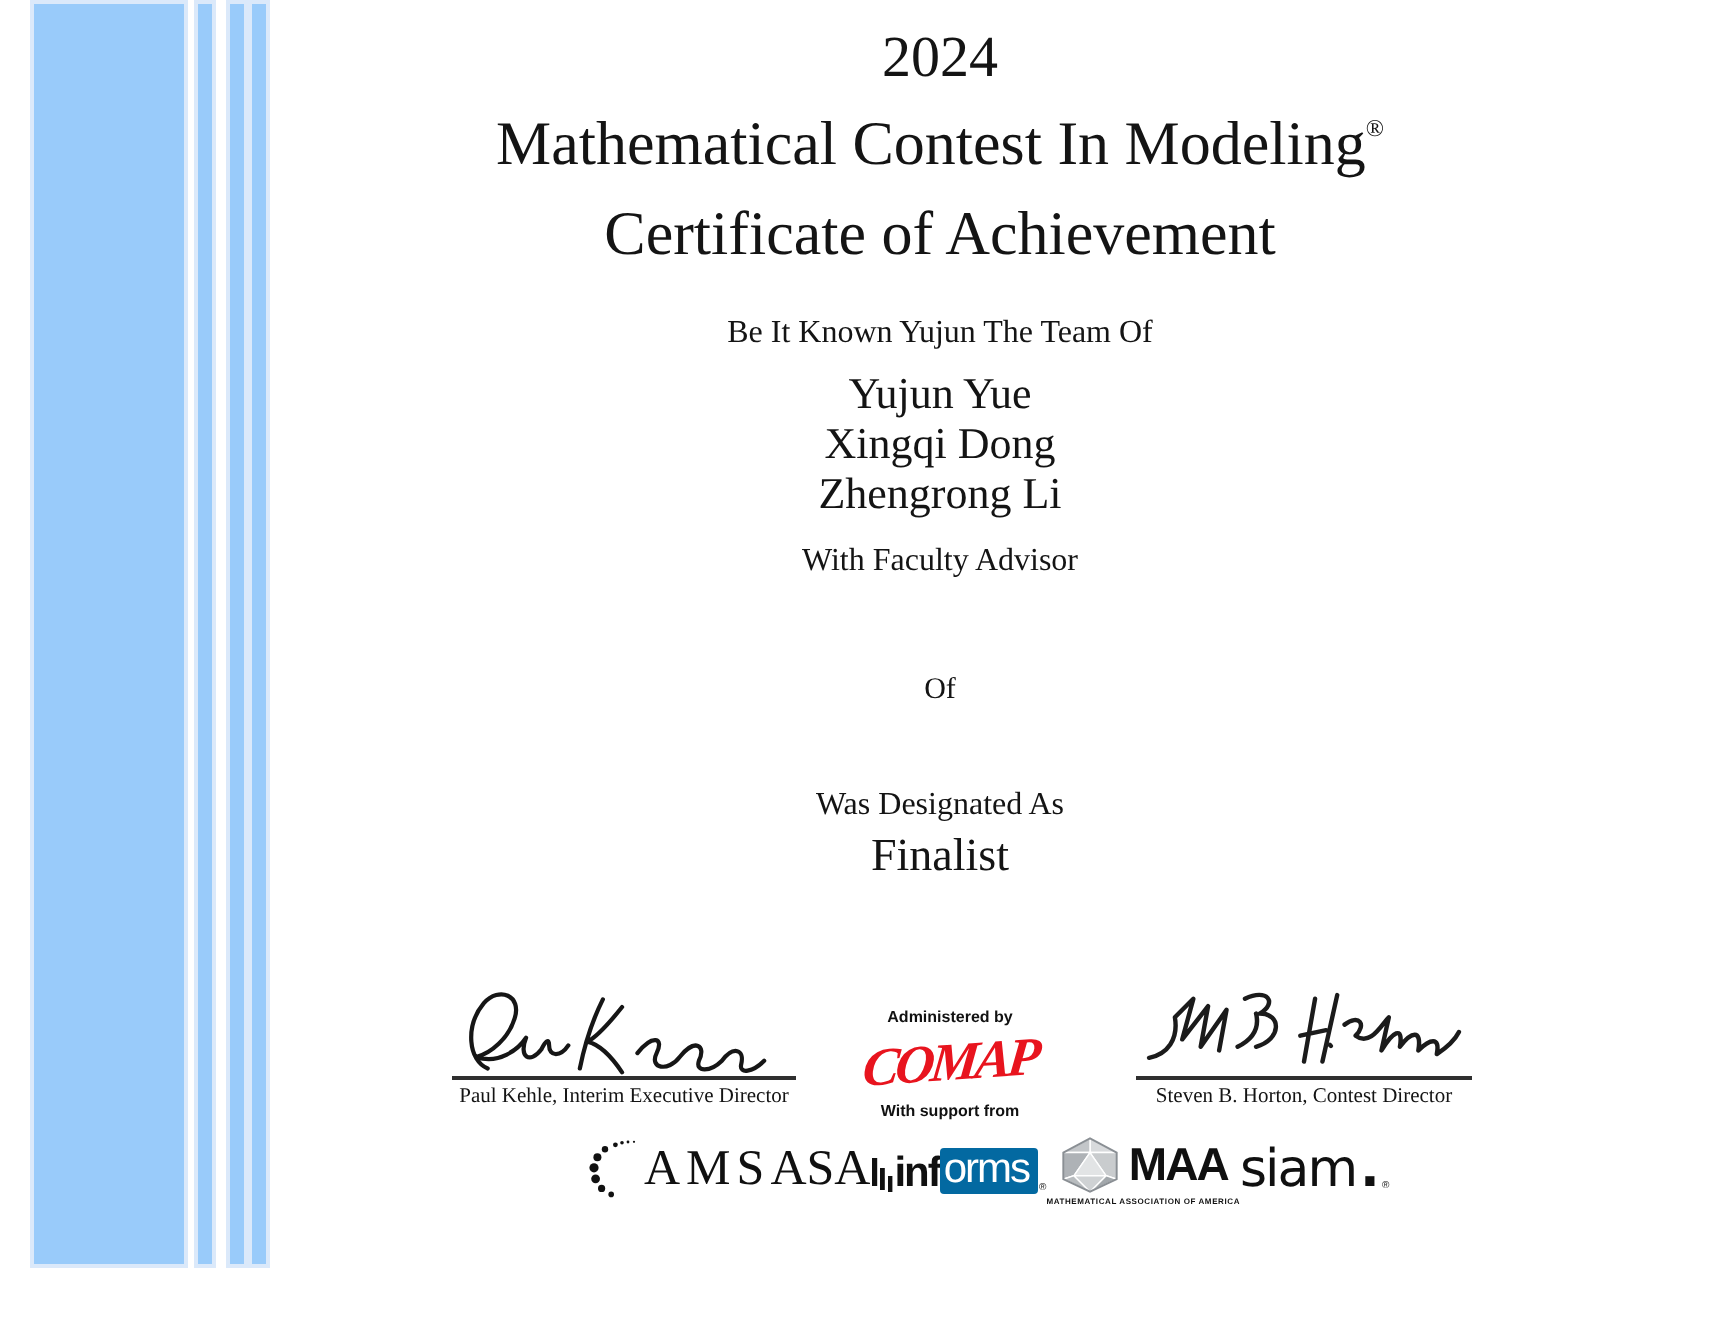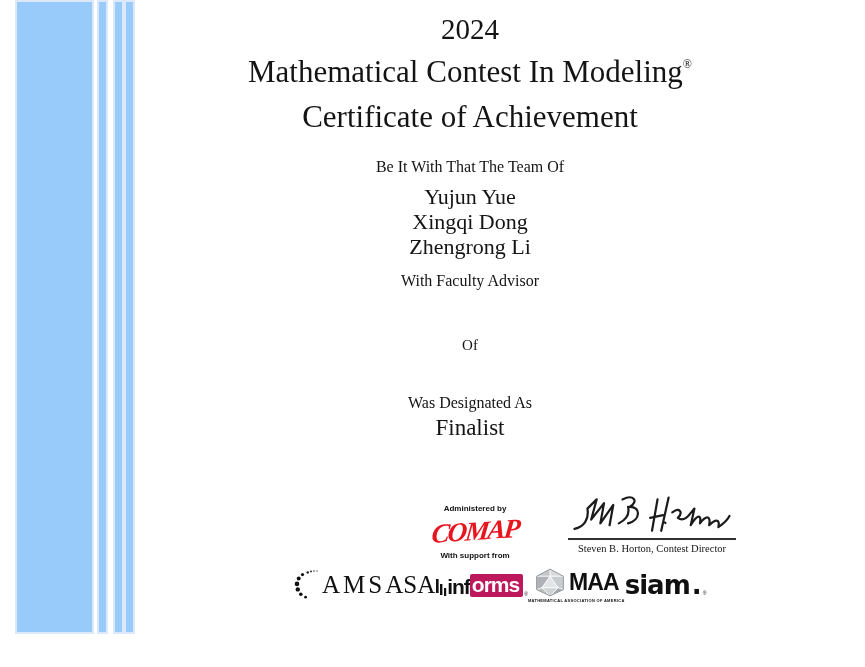--- a/index.html
+++ b/index.html
@@ -47,28 +47,28 @@
   
   .sponsors{position:absolute;left:294px;top:565px;width:382px;height:40px;
             display:flex;align-items:center;justify-content:space-between;
             font-family:"Liberation Sans",sans-serif;color:#101010;}
   .logo{display:flex;align-items:center;}
   .ams-text{font-family:Liberation Serif, serif;font-size:25px;letter-spacing:3px;margin-left:2px;}
   .asa-text{font-family:"Liberation Serif",serif;font-size:25px;font-weight:normal;}
   .asa-bars{margin-left:1px;margin-top:4px;}
   .informs{align-items:flex-end;}
   .informs-pre{font-size:21px;font-weight:bold;letter-spacing:-1px;line-height:20px;}
-  .informs-box{background:#be185d;color:#fff;font-size:21px;font-weight:bold;
+  .informs-box{background:#0369a1;color:#fff;font-size:21px;font-weight:normal;
                letter-spacing:-1px;line-height:20px;padding:1px 4px 2px 2px;border-radius:2px;}
   .informs-reg{font-size:5px;align-self:flex-end;margin-left:1px;}
   .maa{flex-direction:column;align-items:center;}
   .maa-top{display:flex;align-items:center;}
   .maa-text{font-size:23px;font-weight:bold;letter-spacing:-1px;margin-left:3px;}
   .maa-caption{font-size:4px;font-weight:bold;letter-spacing:.3px;white-space:nowrap;margin-top:1px;}
-  .siam-text{font-size:26px;font-weight:bold;letter-spacing:-1px;font-family:"DejaVu Sans",sans-serif;}
+  .siam-text{font-size:26px;font-weight:normal;letter-spacing:-1px;font-family:"DejaVu Sans",sans-serif;}
   .siam-dot{font-size:26px;font-weight:bold;margin-left:2px;font-family:"DejaVu Sans",sans-serif;}
   .siam-reg{font-size:5px;align-self:flex-end;margin:0 0 4px 1px;}
 </style>
 </head>
 <body>
 
 <div class="canvas">
 
   <div class="stripe stripe-main"></div>
   <div class="stripe stripe-1"></div>
@@ -76,35 +76,44 @@
   <div class="stripe stripe-3"></div>
 
   <div class="line year">2024</div>
 
   <div class="line title1">
     <span>Mathematical Contest In Modeling</span><sup>®</sup>
   </div>
 
   <div class="line title2">Certificate of Achievement</div>
 
-  <div class="line known">Be It With That The Team Of</div>
+  <div class="line known">Be It Known Yujun The Team Of</div>
 
   <div class="line team">
     <div>Yujun Yue</div>
     <div>Xingqi Dong</div>
     <div>Zhengrong Li</div>
   </div>
 
   <div class="line advisor-label">With Faculty Advisor</div>
 
   <div class="line of">Of</div>
 
   <div class="line designated">Was Designated As</div>
   <div class="line award">Finalist</div>
 
+  <div class="sig-block sig-left">
+    <svg class="sig-art" width="170" height="48" viewBox="0 0 170 50" fill="none" stroke="#161616" stroke-width="2.2" stroke-linecap="round" stroke-linejoin="round">
+      <path d="M14,44 C4,40 2,22 12,10 C20,1 32,6 28,18 C25,28 16,36 8,38 C20,42 30,34 34,28 C30,38 36,42 42,34 C44,30 46,28 46,32 C46,38 52,38 56,32"></path>
+      <path d="M74,8 C68,20 64,34 62,44 M84,12 C76,22 70,28 66,30 C74,32 80,40 84,46"></path>
+      <path d="M92,36 C100,26 106,28 102,36 C98,44 108,46 114,38 C122,28 128,32 124,40 C122,46 130,46 136,40 C142,32 148,34 146,42 C145,47 152,46 158,40"></path>
+    </svg>
+    <hr class="sig-rule">
+    <div class="sig-label">Paul Kehle, Interim Executive Director</div>
+  </div>
 
   <div class="sig-block sig-center">
     <div class="tiny-bold">Administered by</div>
     <div class="comap">COMAP</div>
     <div class="tiny-bold">With support from</div>
   </div>
 
   <div class="sig-block sig-right">
     <svg class="sig-art" width="166" height="48" viewBox="0 0 180 52" fill="none" stroke="#1b1b1b" stroke-width="2.4" stroke-linecap="round" stroke-linejoin="round">
       <path d="M6,40 C16,38 22,30 20,18 L30,8 L24,30 L38,12 L34,34 L48,14 L44,36"></path>

